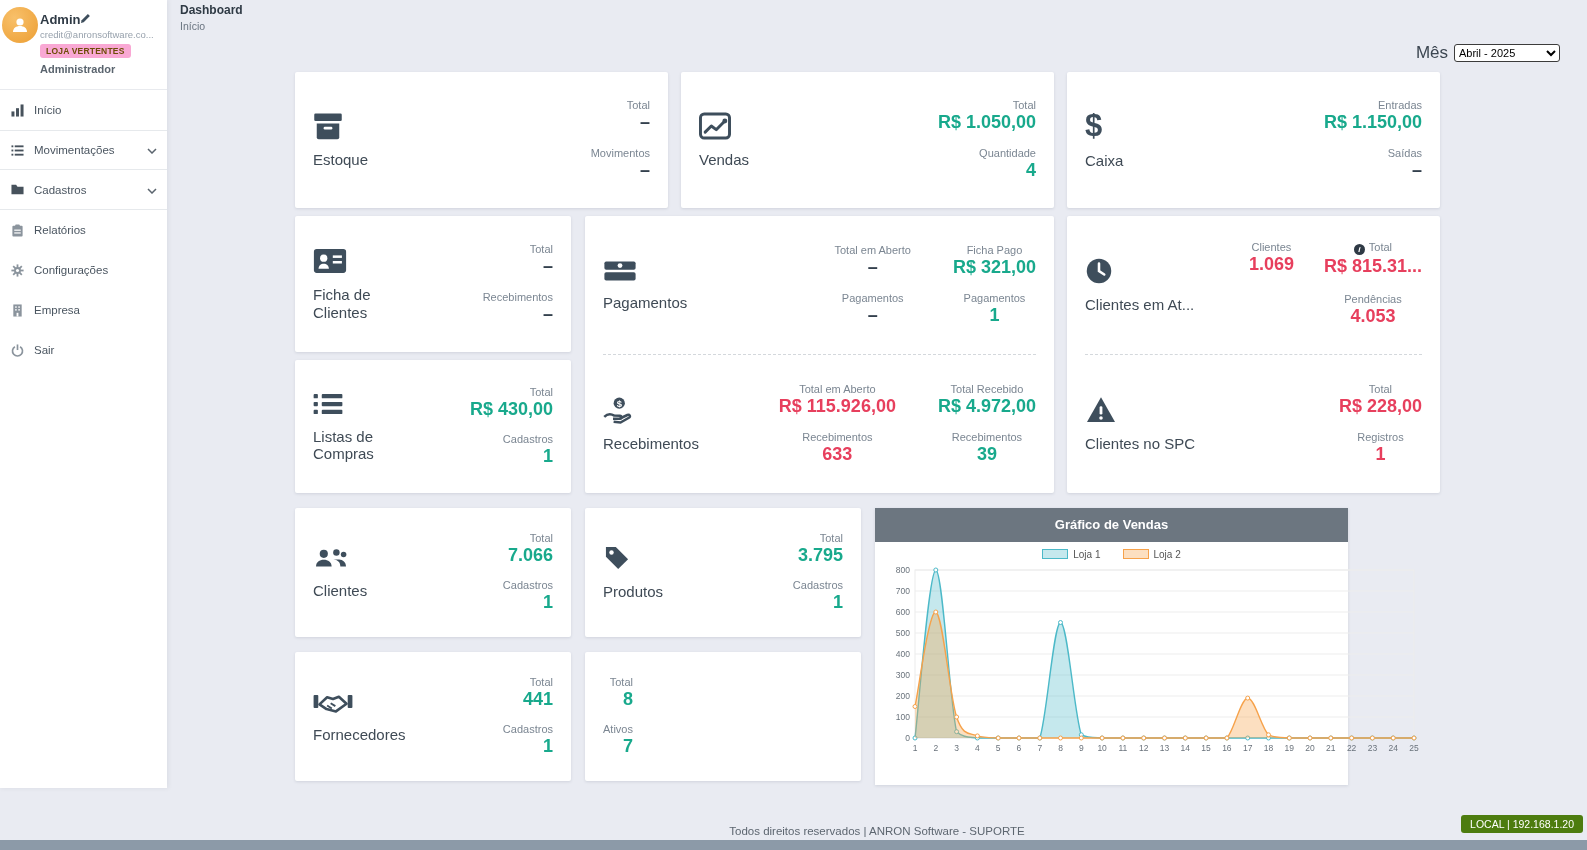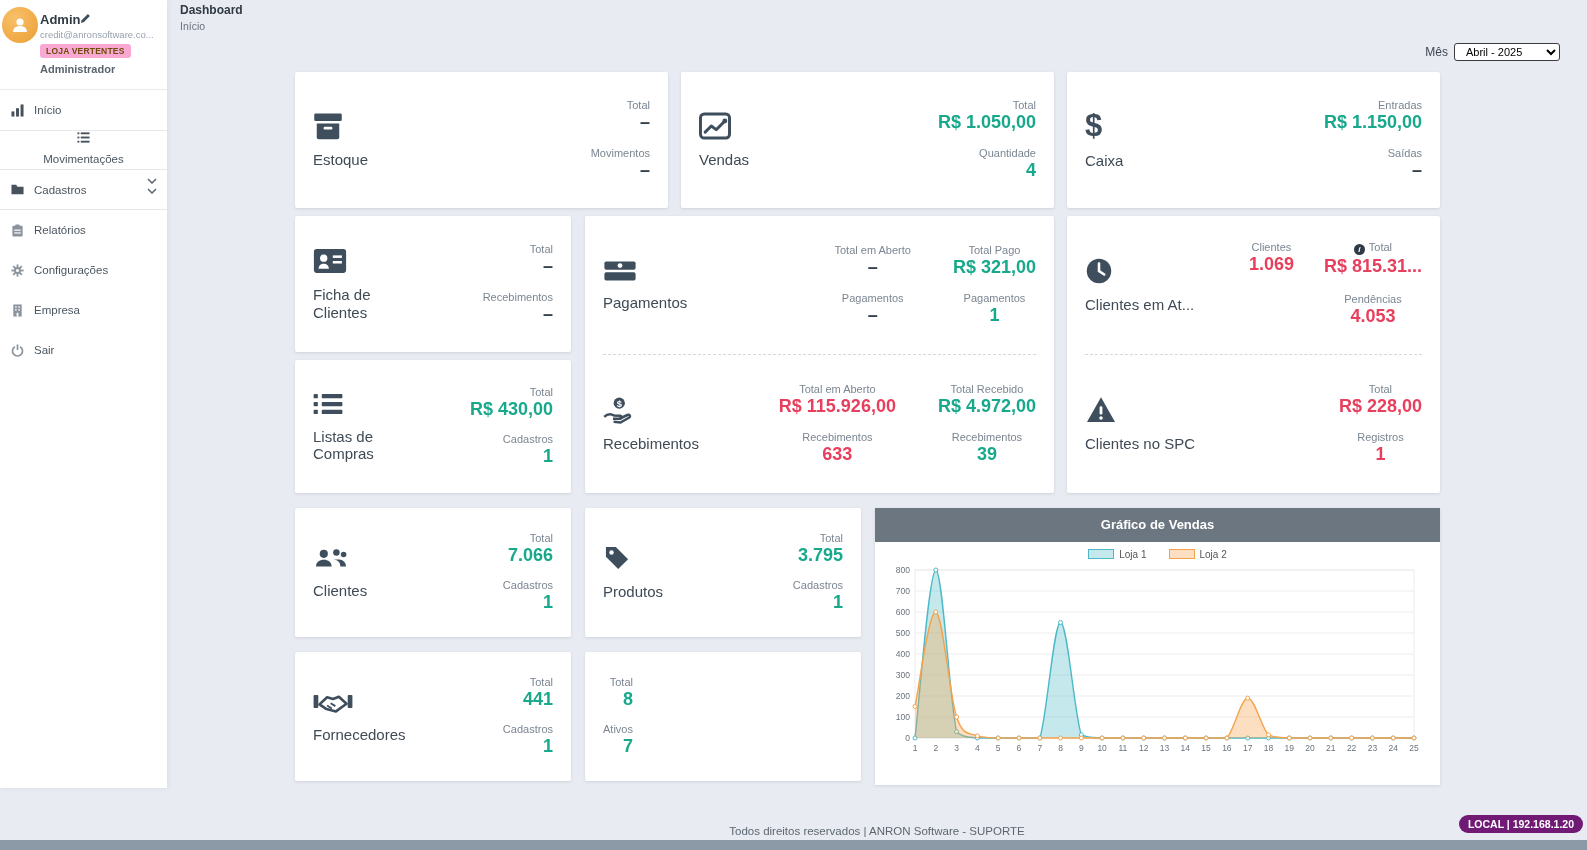--- a/index.html
+++ b/index.html
@@ -16,31 +16,31 @@
   .profile-name { margin-left: 32px; font-size: 13px; font-weight: bold; color: #2f3a45;
                   display: flex; align-items: flex-start; padding-top: 4px; }
   .profile-email { margin-left: 32px; font-size: 9.5px; color: #97a1ac; white-space: nowrap; overflow: hidden; margin-top: 2px; }
   .badge-store { display: inline-block; margin-left: 32px; margin-top: 4px; background: #f9a8d4; color: #6d4d07;
                  font-size: 8.5px; font-weight: bold; padding: 2px 6px; border-radius: 3px; letter-spacing: .2px; }
   .profile-role { margin-left: 32px; margin-top: 5px; font-size: 11px; font-weight: bold; color: #5a646e; }
   .side-sep { border-top: 1px solid #e8eaee; margin-top: 6px; }
   .menu-item { display: flex; align-items: center; gap: 9px; height: 40px; padding: 0 10px;
                font-size: 11.5px; color: #4a5560; cursor: pointer; }
   .menu-item .chev { margin-left: auto; }
-  .boxed-t { border-top: 1px solid #e6e9ec; flex-direction: column; }
+  .boxed-t { border-top: 1px solid #e6e9ec; }
   .boxed-b { border-bottom: 1px solid #e6e9ec; }
   .mi { width: 15px; display: inline-flex; justify-content: center; }
 
   
   .page-title { position: absolute; left: 180px; top: 3px; font-size: 12px; font-weight: bold; color: #2f3a45; }
   .breadcrumb { position: absolute; left: 180px; top: 20px; font-size: 10.5px; color: #6a7480; cursor: pointer; }
   .month-picker { position: absolute; right: 27px; top: 43px; display: flex; align-items: center; gap: 6px; }
-  .month-picker label { font-size: 12px; color: #3c4651; margin-left: 38px; }
+  .month-picker label { font-size: 17px; color: #3c4651; margin-left: 38px; }
   .month-picker select { font-size: 11px; height: 18px; border: 1px solid #3c3c3c; border-radius: 3px;
-                         background: #fff; font-family: "Liberation Sans", sans-serif; width: 106px; padding-left: 7px; }
+                         background: #fff; font-family: "Liberation Sans", sans-serif; width: 106px; }
 
   
   .card { position: absolute; background: #fff; border-radius: 2px; box-shadow: 0 1px 3px rgba(60,70,90,.14); padding: 16px 18px; }
   .card.noPad { padding: 0; }
   .card-flex { display: flex; justify-content: space-between; height: 100%; }
   .cl { display: flex; flex-direction: column; justify-content: center; gap: 11px; }
   .card-title { font-size: 15px; color: #3f4a55; line-height: 1.15; }
   .narrow-title { width: 78px; }
   .cr { display: flex; flex-direction: column; justify-content: center; gap: 13px; text-align: right; }
   .stat-label { font-size: 11px; color: #7b8692; }
@@ -50,32 +50,32 @@
   .sec-stats { display: flex; gap: 42px; text-align: right; }
   .stat-col { display: flex; flex-direction: column; justify-content: center; gap: 13px; text-align: center; }
   .stat-col.top { justify-content: flex-start; padding-top: 9px; }
   .dash-div { border-top: 1px dashed #d4d8dc; margin: 0 18px; }
   .info-dot { display: inline-flex; width: 11px; height: 11px; border-radius: 50%; background: #2f3a45; color: #fff;
               font-size: 8px; font-weight: bold; font-style: italic; align-items: center; justify-content: center;
               margin-right: 4px; vertical-align: -1px; }
   .icon-big { display: inline-flex; }
 
   
-  .chart-card { position: absolute; left: 875px; top: 508px; width: 565px; height: 277px; background: #fff;
+  .chart-card { position: absolute; left: 875px; top: 508px; width: 473px; height: 277px; background: #fff;
                 box-shadow: 0 1px 3px rgba(60,70,90,.14); }
   .chart-header { height: 34px; line-height: 34px; background: #6c7680; color: #fff; font-size: 13px;
                   font-weight: bold; text-align: center; }
   .legend { display: flex; justify-content: center; gap: 22px; font-size: 10px; color: #555; margin-top: 7px; }
   .legend .sw { display: inline-block; width: 26px; height: 10px; border: 1px solid #999; margin-right: 5px; vertical-align: -1px; }
   #chart-holder { padding: 2px 6px 0 6px; }
 
   
   .footer-text { position: absolute; left: 167px; right: 0; top: 825px; text-align: center; font-size: 11.5px; color: #5d6670; }
-  .env-badge { position: absolute; right: 4px; top: 815px; background: #701a75; color: #fff; font-size: 10.5px;
-               font-weight: bold; padding: 3px 9px; border-radius: 9px; }
+  .env-badge { position: absolute; right: 4px; top: 815px; background: #4d7c0f; color: #fff; font-size: 10.5px;
+               font-weight: normal; padding: 3px 9px; border-radius: 3px; }
   .bottom-bar { position: absolute; left: 0; bottom: 0; width: 100%; height: 10px; background: #8c9aa8; }
 </style>
 </head>
 <body>
 
 <div class="screen">
 
   <aside class="sidebar">
     <div class="profile">
       <div class="avatar">
@@ -305,21 +305,21 @@
               <div class="stat-label">Total em Aberto</div>
               <div class="stat-value v-dark">–</div>
             </div>
           <div>
               <div class="stat-label">Pagamentos</div>
               <div class="stat-value v-dark">–</div>
             </div>
         </div>
         <div class="stat-col">
           <div>
-              <div class="stat-label">Total Pago</div>
+              <div class="stat-label">Ficha Pago</div>
               <div class="stat-value v-teal">R$ 321,00</div>
             </div>
           <div>
               <div class="stat-label">Pagamentos</div>
               <div class="stat-value v-teal">1</div>
             </div>
         </div>
       </div>
     </div>
     <div class="dash-div"></div>

